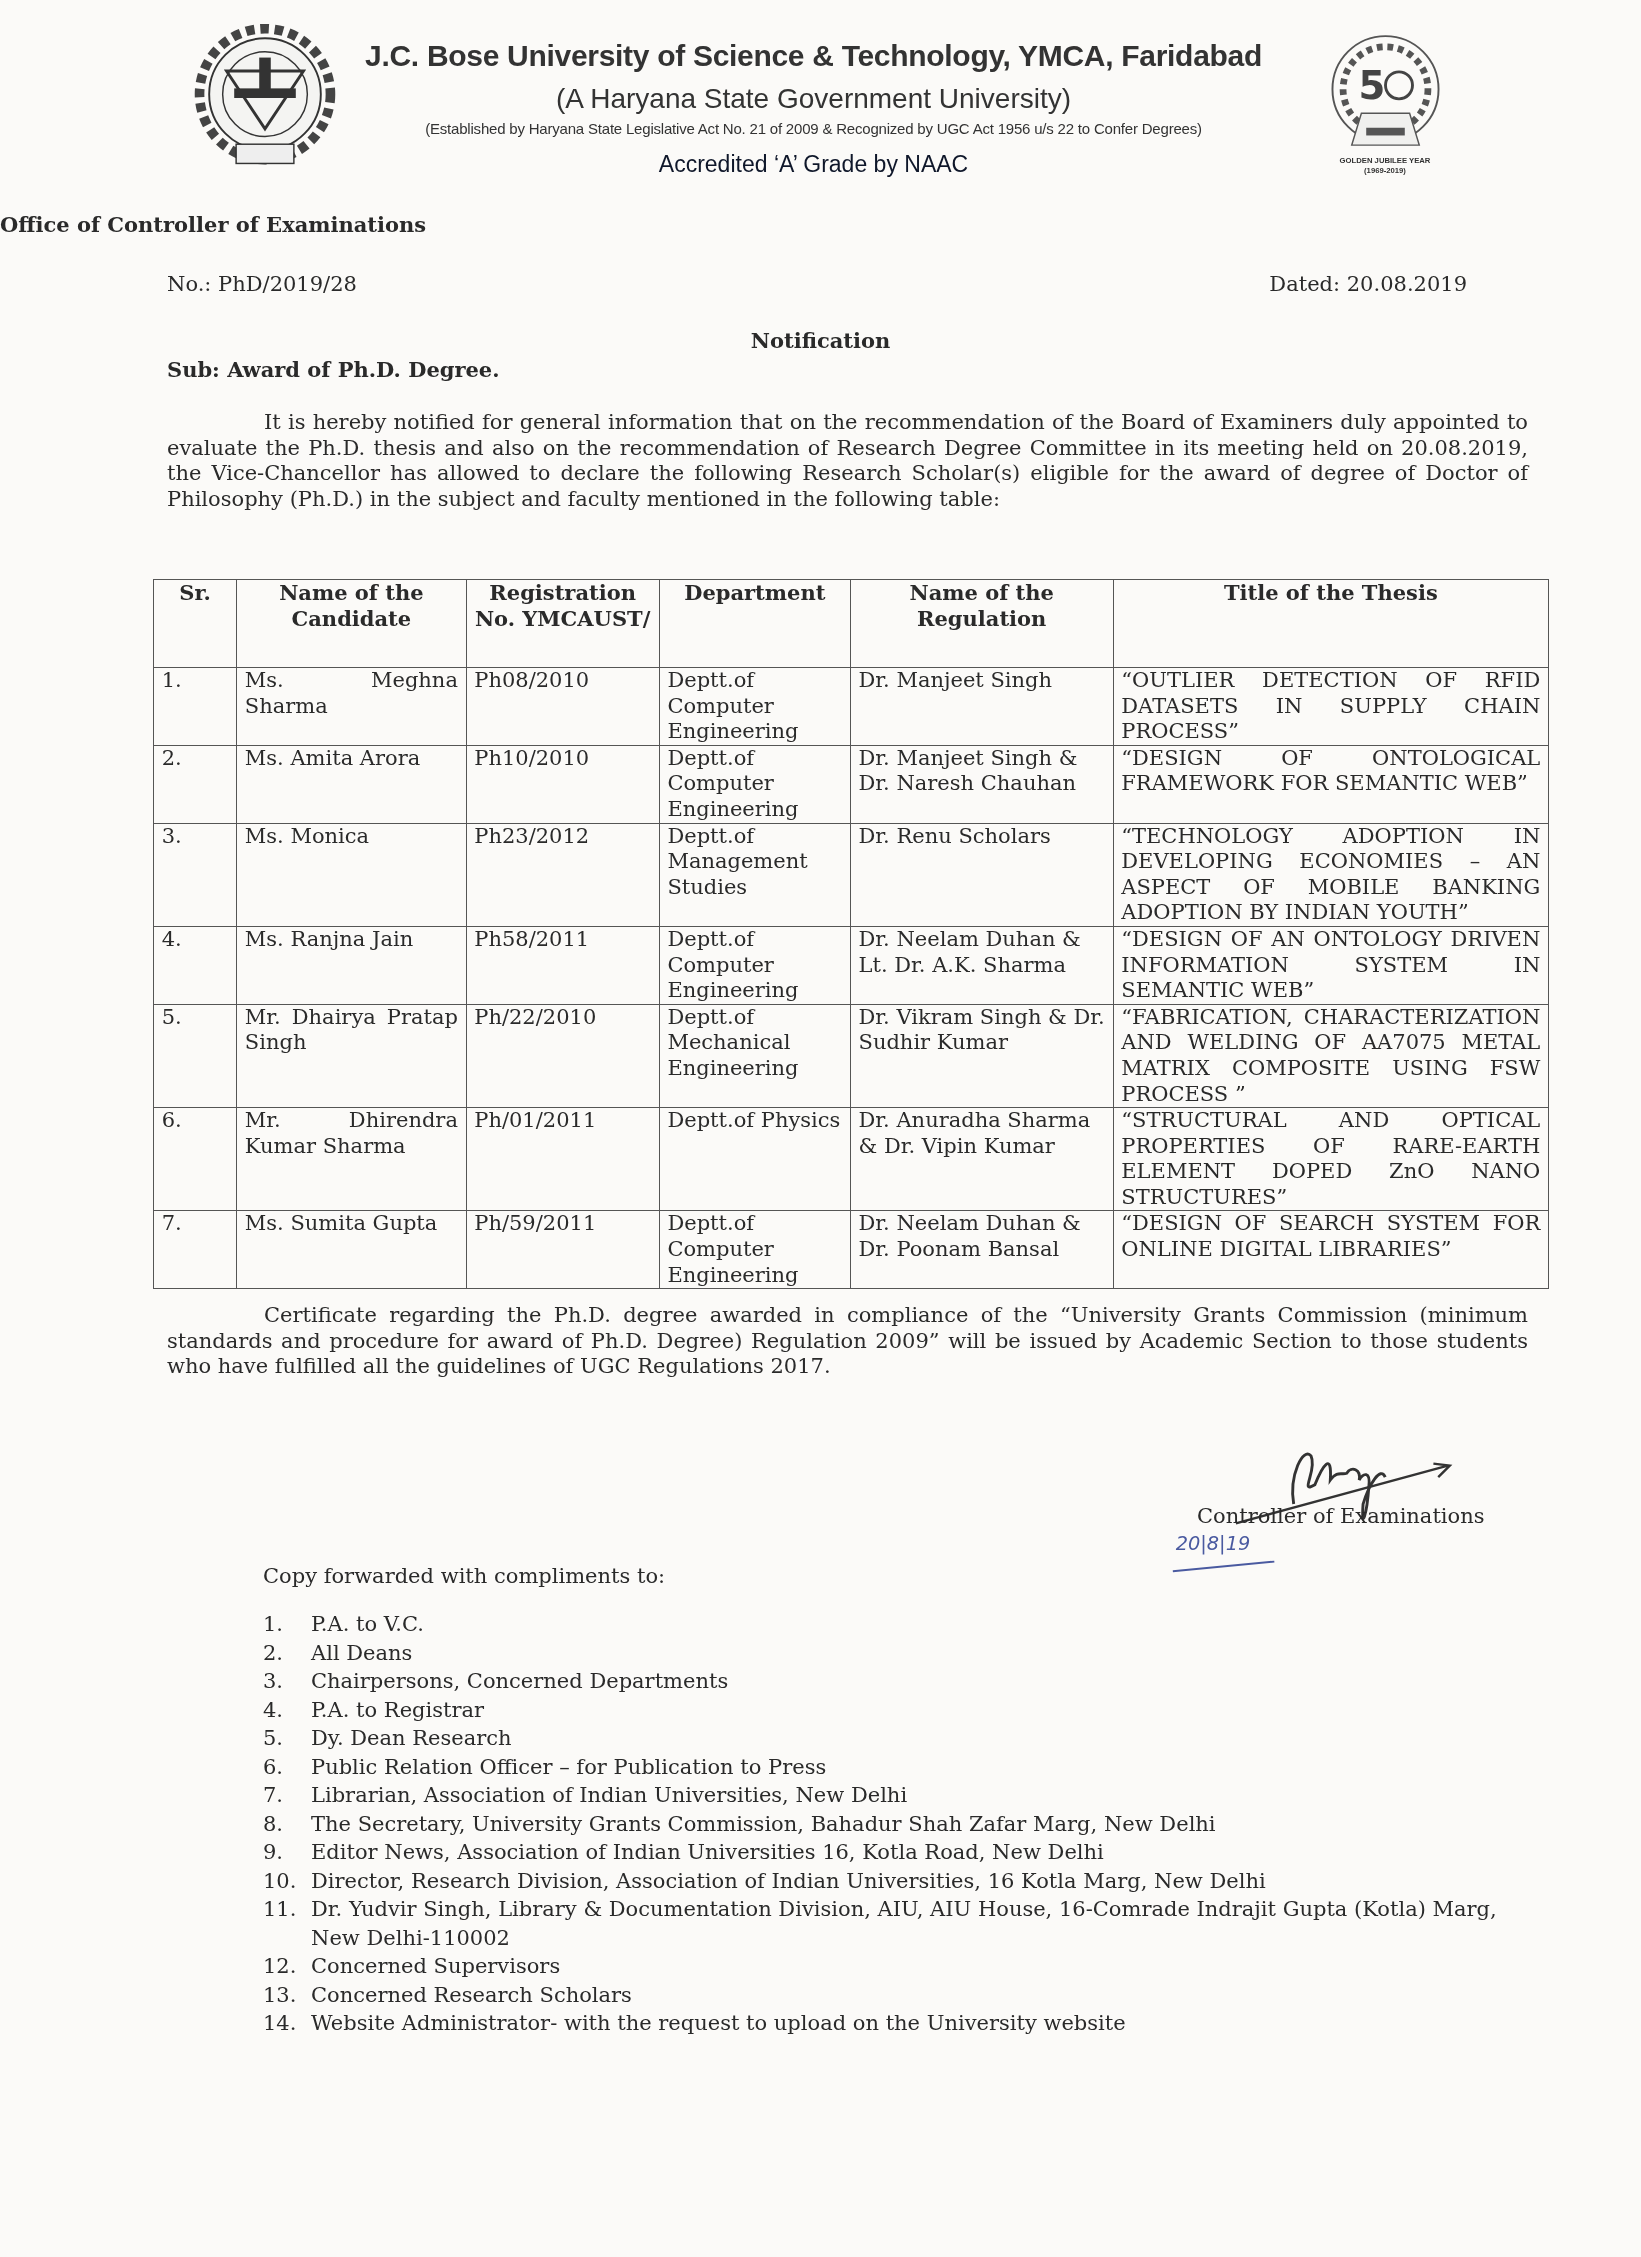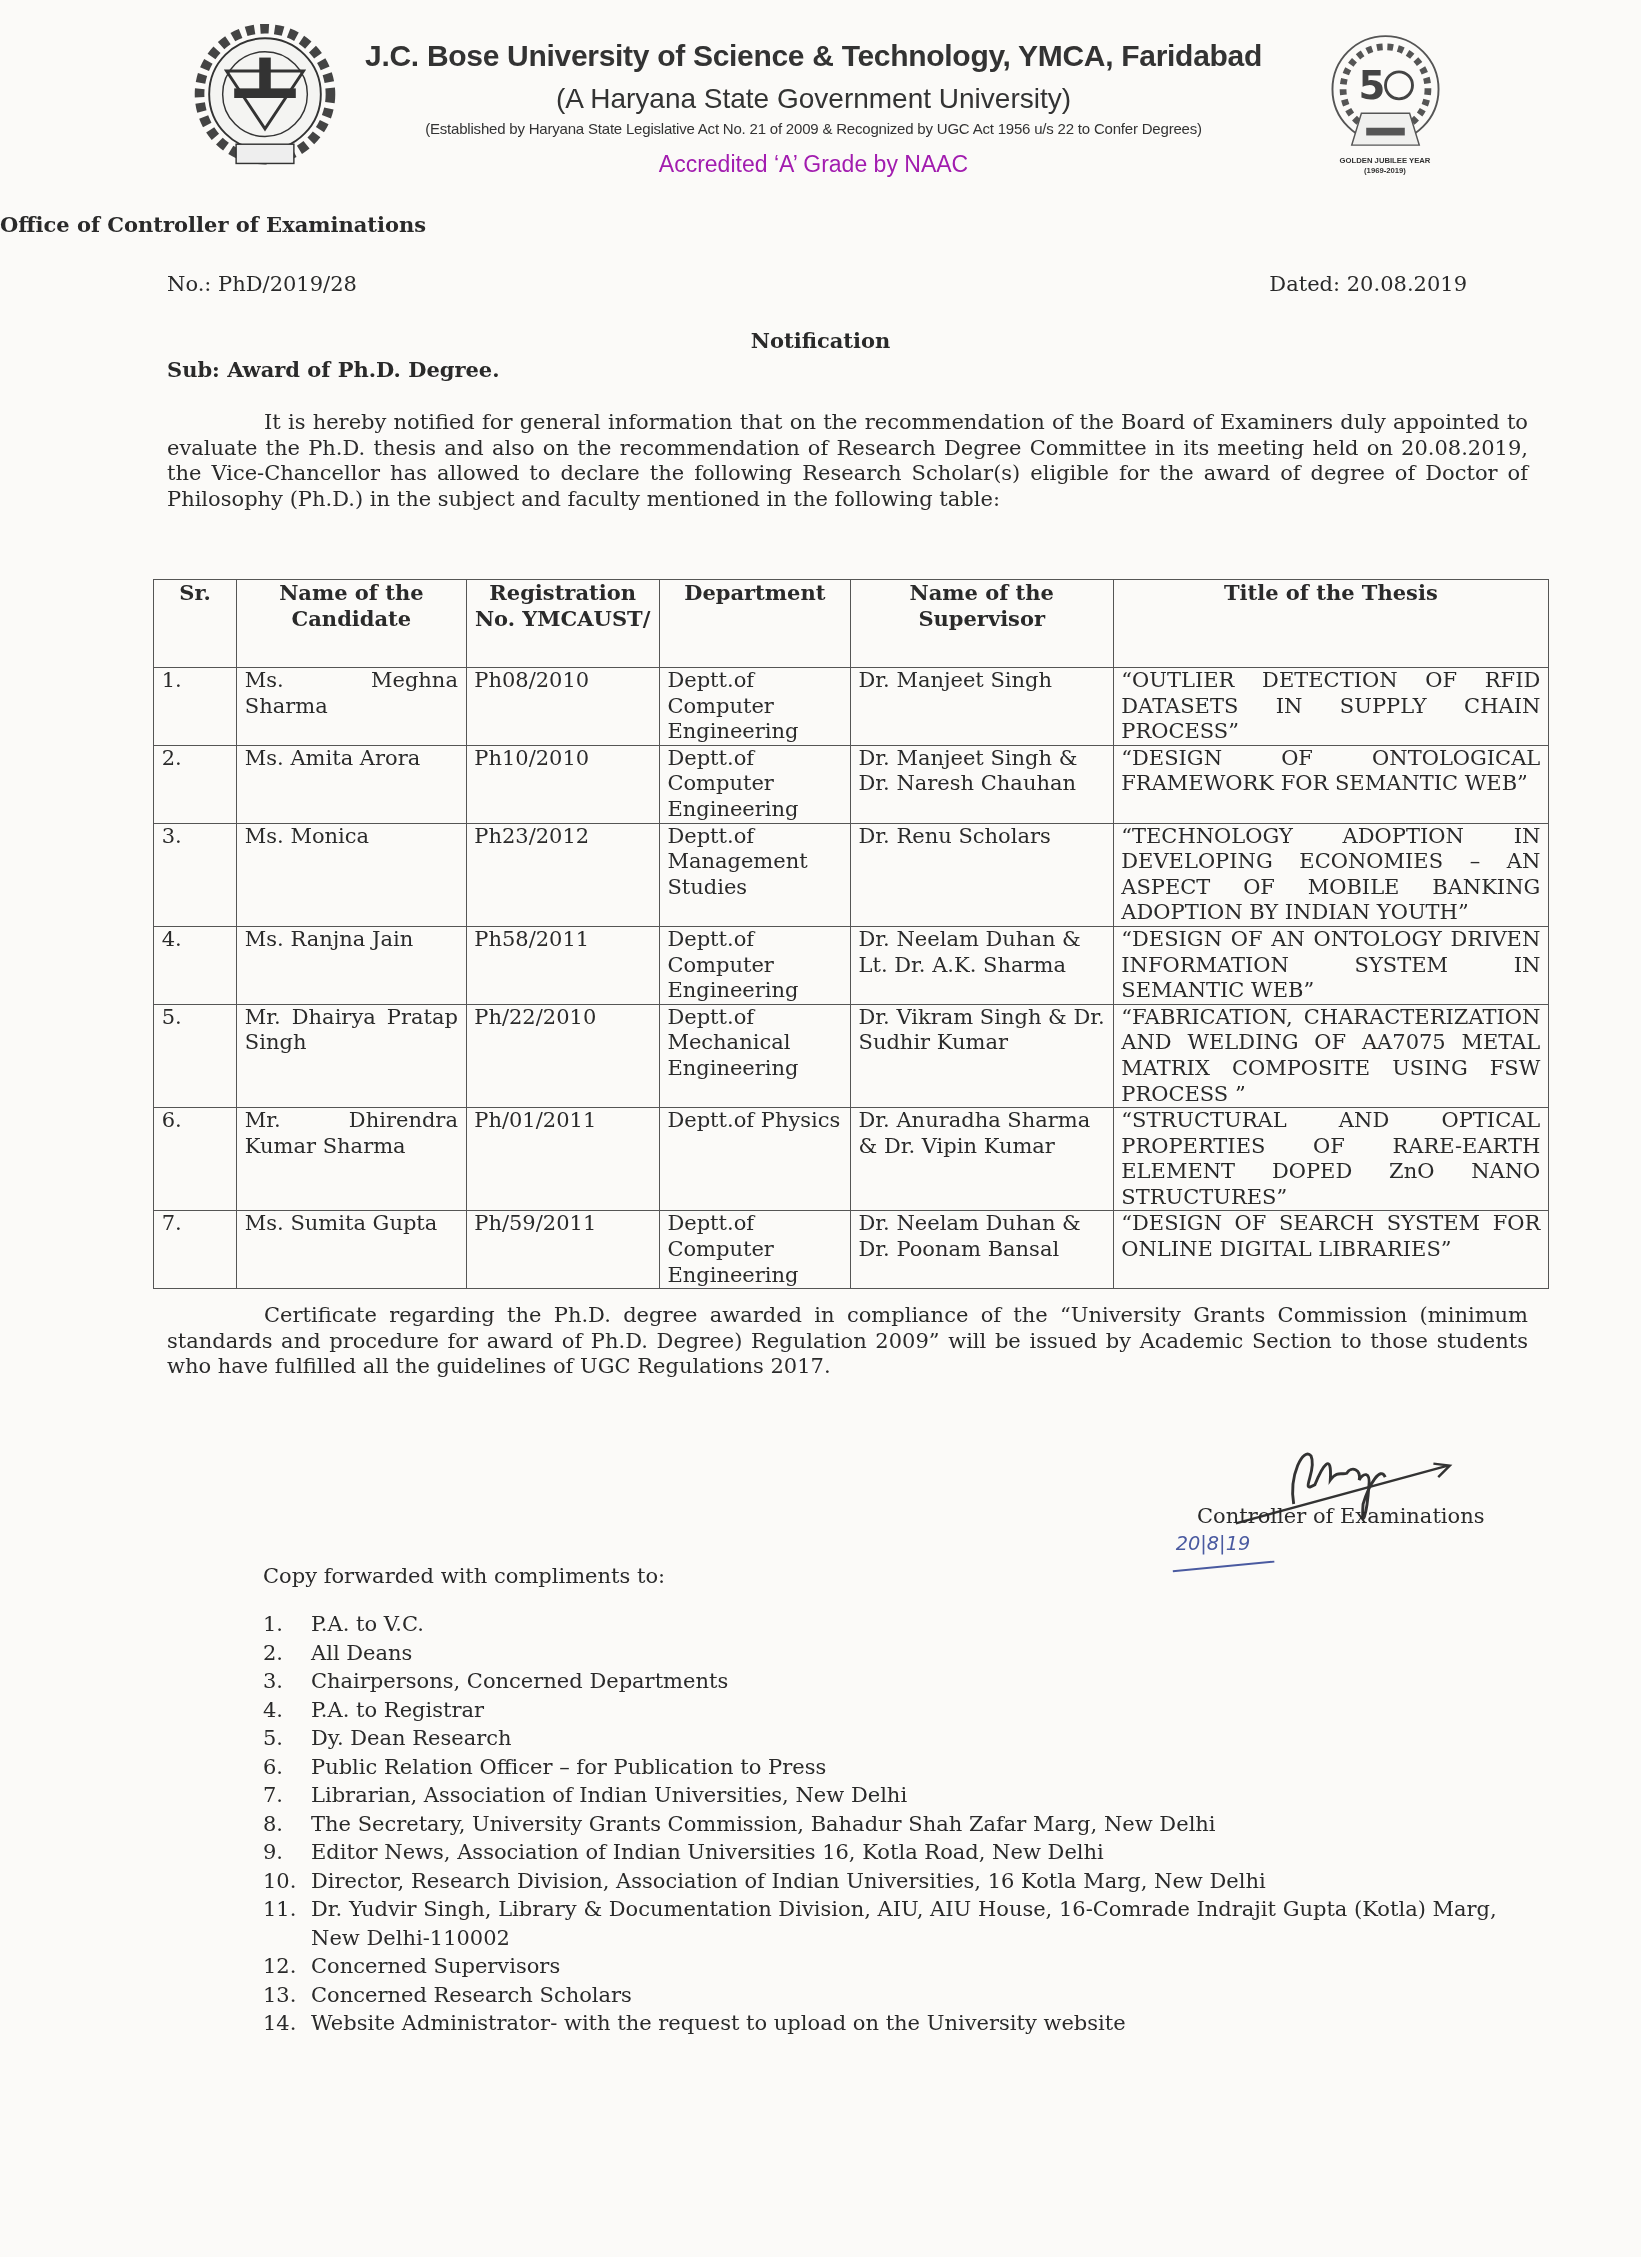--- a/index.html
+++ b/index.html
@@ -7,21 +7,21 @@
     width:1641px; height:2257px; background:#fbfaf8; position:relative;
     font-family:"DejaVu Serif", serif; color:#2a2a2a; overflow:hidden;
   }
   .abs { position:absolute; }
   .logo-left { left:188px; top:21px; width:154px; height:154px; }
   .logo-right { left:1318px; top:31px; width:135px; height:145px; }
   .jubilee-cap { left:1303px; top:156px; width:164px; text-align:center; font-size:7.7px; font-weight:bold; line-height:9.7px; color:#333; font-family:"Liberation Sans", sans-serif; }
   .uni-title { left:333px; top:39px; width:961px; text-align:center; font-size:30px; font-weight:bold; color:#333; font-family:"Liberation Sans", sans-serif; letter-spacing:-0.3px; }
   .uni-sub { left:333px; top:83px; width:961px; text-align:center; font-size:28px; color:#333; font-family:"Liberation Sans", sans-serif; }
   .uni-est { left:333px; top:120px; width:961px; text-align:center; font-size:15px; color:#333; font-family:"Liberation Sans", sans-serif; letter-spacing:-0.2px; }
-  .uni-naac { left:333px; top:151px; width:961px; text-align:center; font-size:23px; color:#a21caf; font-family:"Liberation Sans", sans-serif; }
+  .uni-naac { left:333px; top:151px; width:961px; text-align:center; font-size:23px; color:#0f172a; font-family:"Liberation Sans", sans-serif; }
   .office { left:0; top:212px; width:1308px; text-align:left; font-size:21px; font-weight:bold; }
   .ref-no { left:167px; top:272px; font-size:21px; }
   .dated { right:174px; top:272px; font-size:21px; text-align:right; }
   .notif { left:0; top:328px; width:1641px; text-align:center; font-size:21px; font-weight:bold; }
   .subj { left:167px; top:357px; font-size:21px; font-weight:bold; }
   .para1 { left:167px; top:410px; width:1361px; font-size:21px; line-height:25.6px; text-align:justify; text-indent:97px; }
   table.phd {
     position:absolute; left:153px; top:579px; width:1396px; border-collapse:collapse;
     font-size:21px; line-height:25.6px;
   }
@@ -84,21 +84,21 @@
 
 <div class="abs para1">It is hereby notified for general information that on the recommendation of the Board of Examiners duly appointed to evaluate the Ph.D. thesis and also on the recommendation of Research Degree Committee in its meeting held on 20.08.2019, the Vice-Chancellor has allowed to declare the following Research Scholar(s) eligible for the award of degree of Doctor of Philosophy (Ph.D.) in the subject and faculty mentioned in the following table:</div>
 
 <table class="phd">
   <thead>
     <tr>
       <th class="c-sr">Sr.</th>
       <th class="c-name">Name of the Candidate</th>
       <th class="c-reg">Registration No. YMCAUST/</th>
       <th class="c-dept">Department</th>
-      <th class="c-sup">Name of the Supervisor</th>
+      <th class="c-sup">Name of the Regulation</th>
       <th class="c-title">Title of the Thesis</th>
     </tr>
   </thead>
   <tbody id="tbody">
       <tr style="height: 75px;">
         <td>1.</td>
         <td class="just">Ms. Meghna Sharma</td>
         <td>Ph08/2010</td>
         <td>Deptt.of Computer Engineering</td>
         <td>Dr. Manjeet Singh</td>

